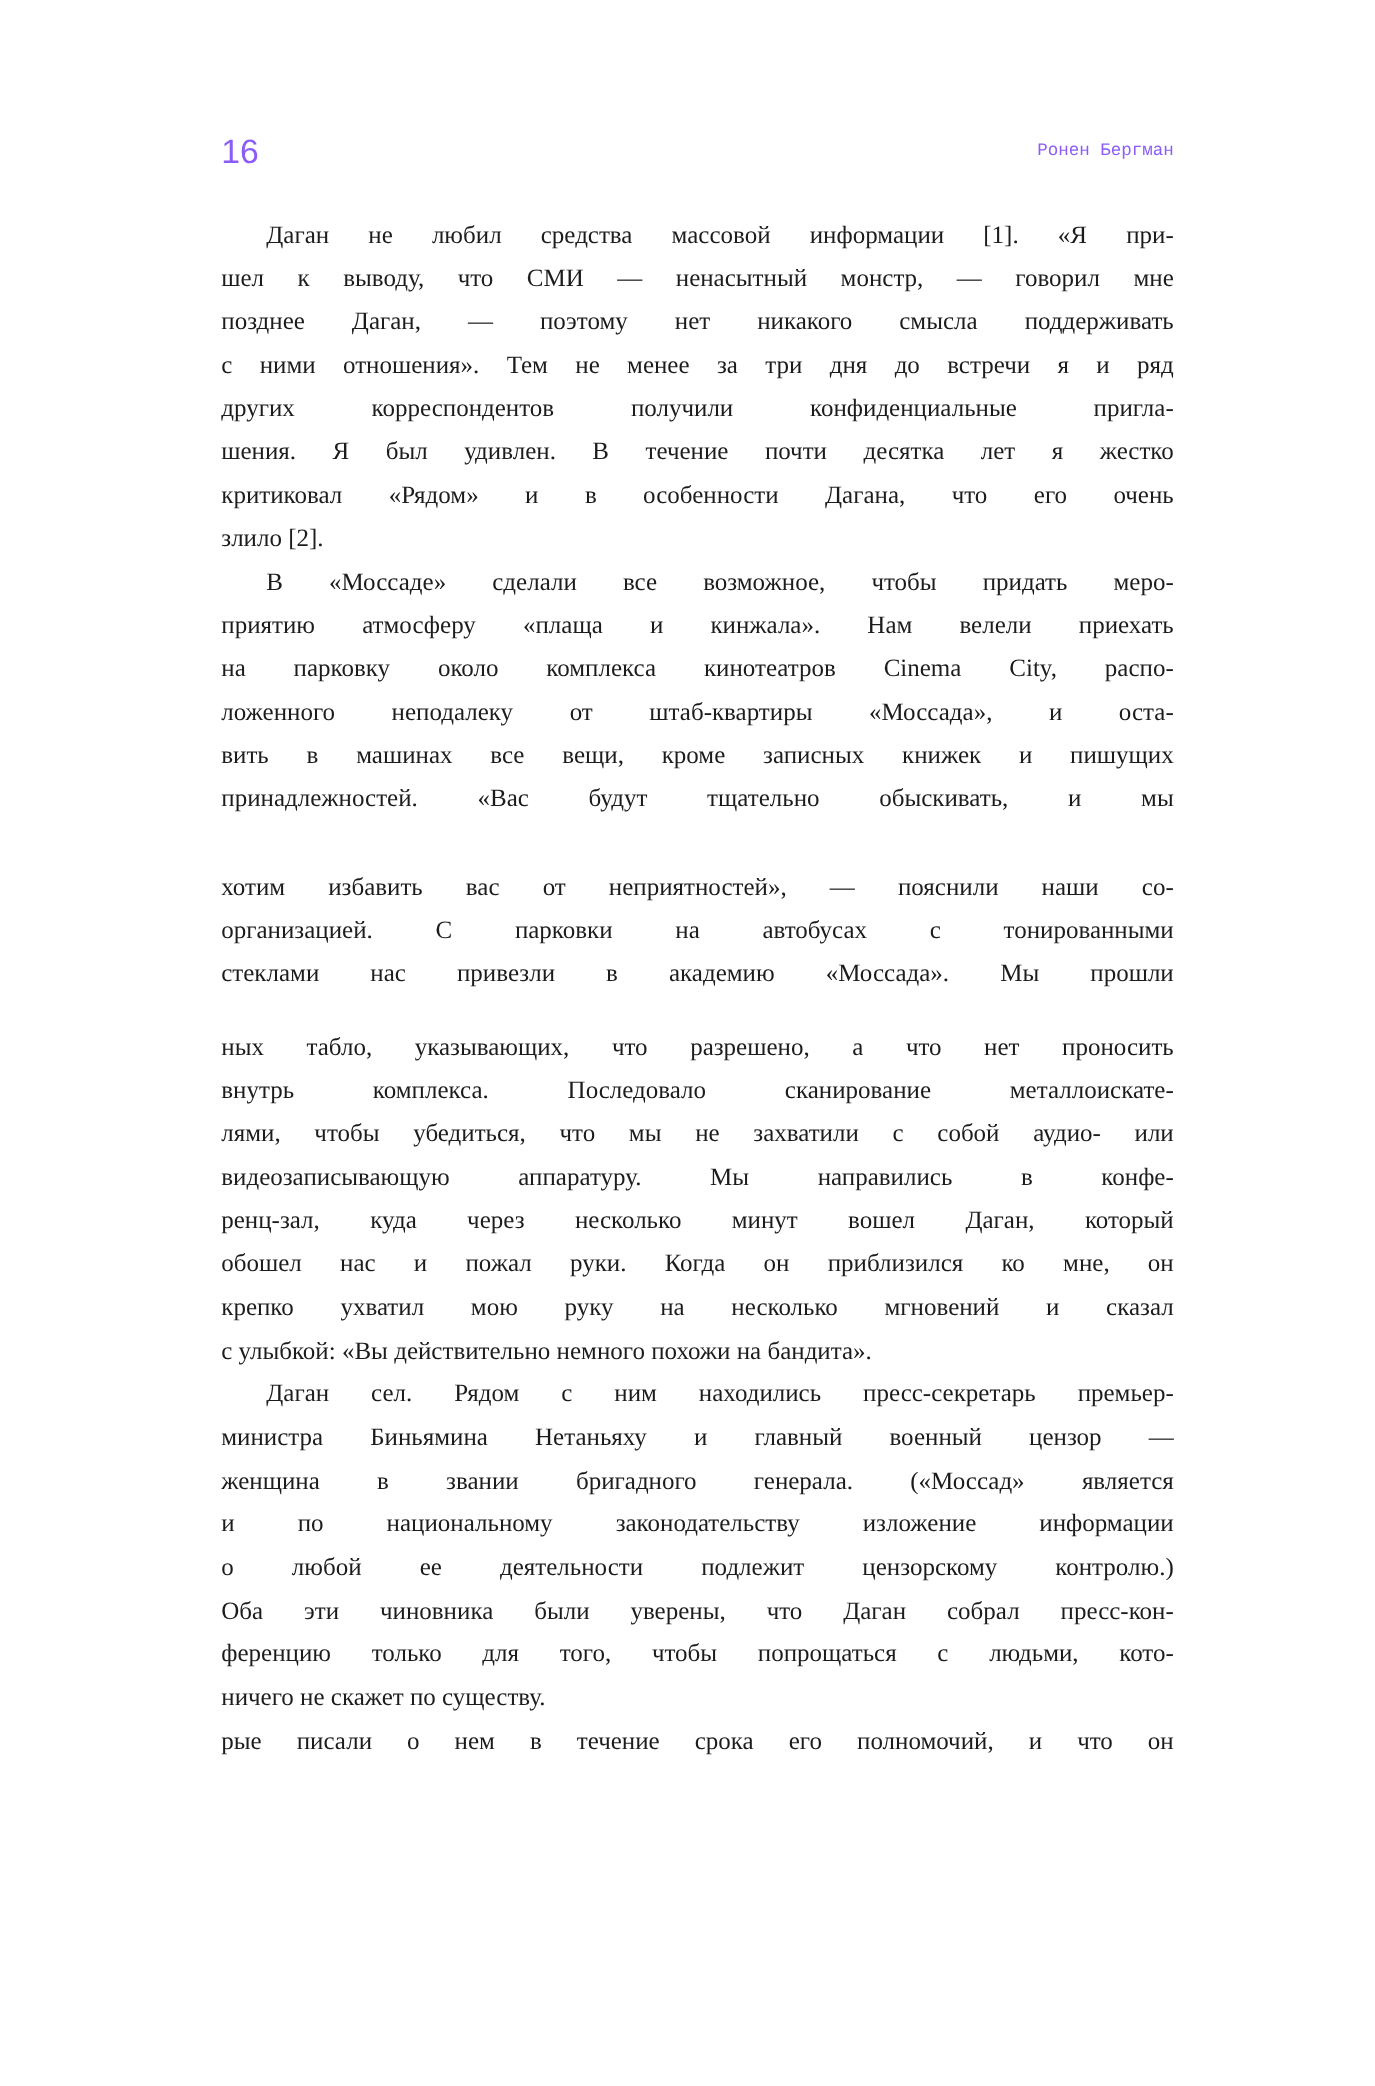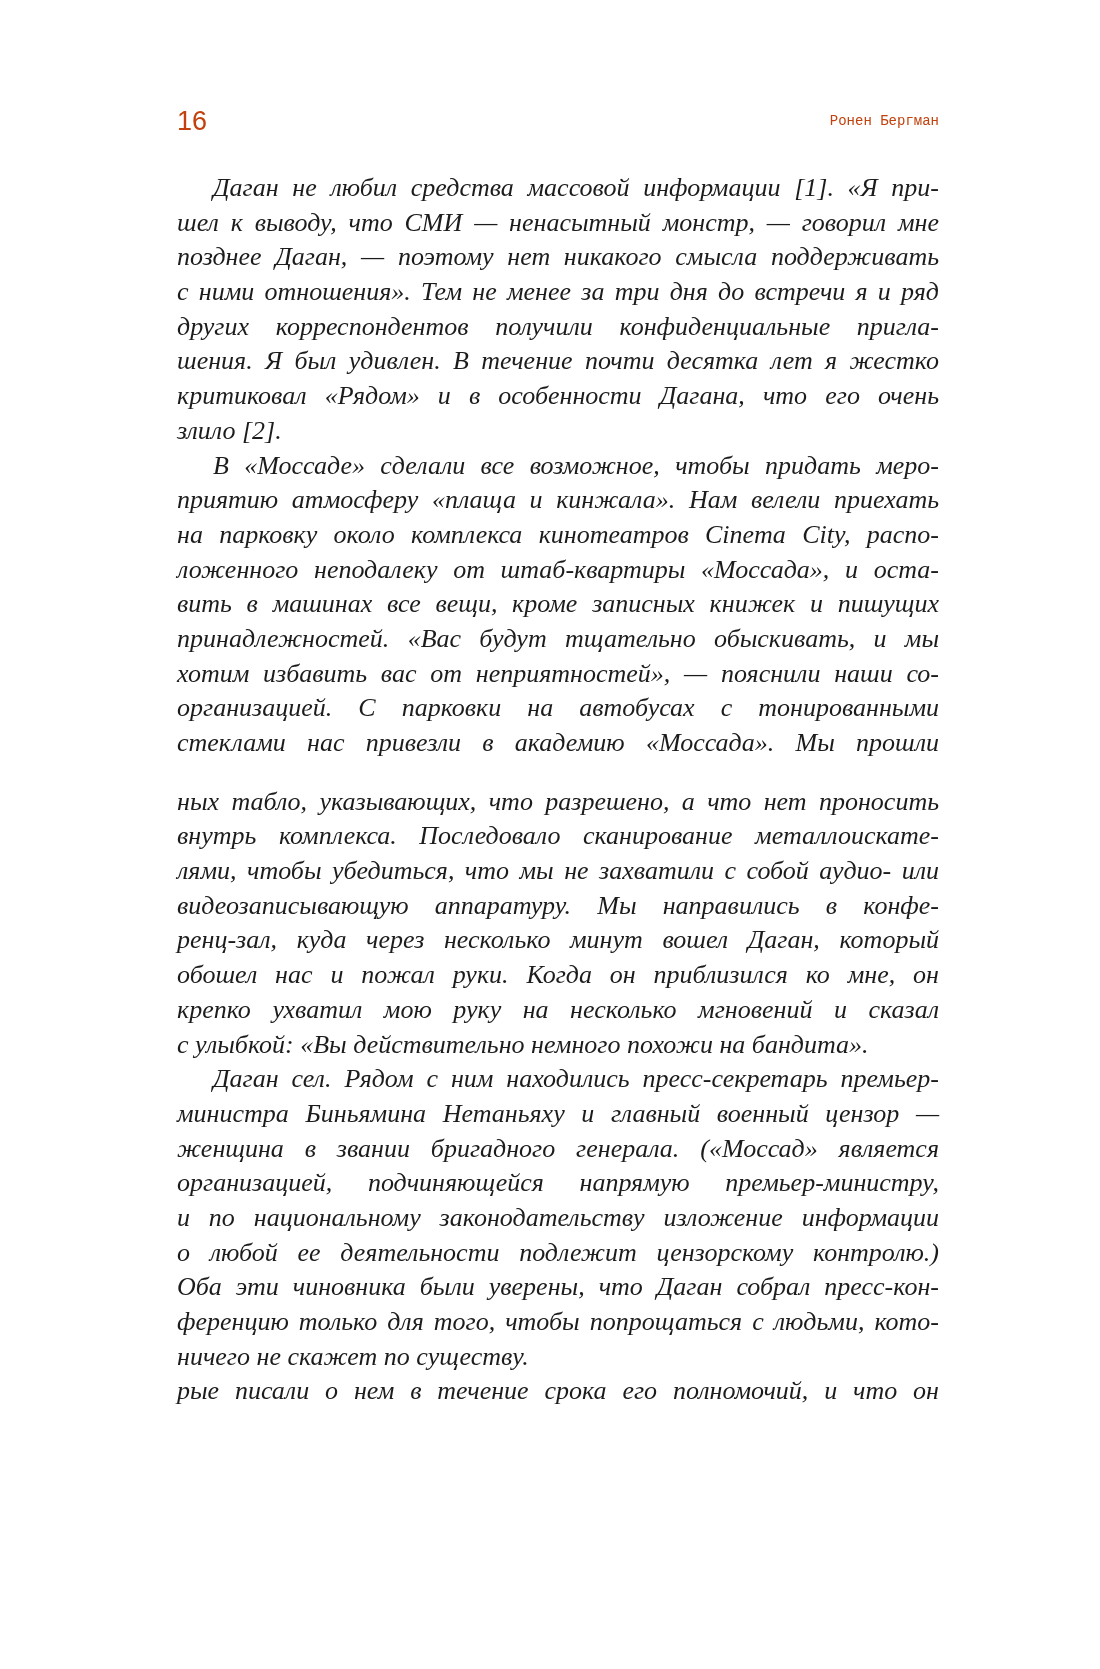--- a/index.html
+++ b/index.html
@@ -20,21 +20,21 @@
       width: 1100px;
       height: 1669px;
     }
     .running-header {
       position: absolute;
       top: 101px;
       left: 177px;
       width: 762px;
       height: 40px;
       font-family: "Liberation Sans", "DejaVu Sans", sans-serif;
-      color: #c2410c;
+      color: #8b5cf6;
     }
     .page-number {
       position: absolute;
       left: 0;
       top: 0;
       font-size: 27px;
       line-height: 40px;
     }
     .running-author {
       position: absolute;
@@ -43,24 +43,23 @@
       font-size: 14px;
       line-height: 40px;
       font-family: Liberation Mono, monospace;
     }
     .body-text {
       position: absolute;
       top: 171px;
       left: 177px;
       width: 762px;
       font-family: "Liberation Serif", "DejaVu Serif", serif;
-      font-size: 26px;
+      font-size: 20px;
       line-height: 34.7px;
       color: #1c1c1c;
-      font-style: italic;
     }
     .paragraph {
       margin: 0;
     }
     .line {
       display: block;
       text-align: justify;
       text-align-last: justify;
       white-space: nowrap;
       height: 34.7px;
@@ -96,38 +95,37 @@
       <span class="line last" style="white-space: normal;">злило [2].</span>
     </p>
 
     <p class="paragraph">
       <span class="line first" style="white-space: normal;">В «Моссаде» сделали все возможное, чтобы придать меро-</span>
       <span class="line" style="white-space: normal;">приятию атмосферу «плаща и кинжала». Нам велели приехать</span>
       <span class="line" style="white-space: normal;">на парковку около комплекса кинотеатров Cinema City, распо-</span>
       <span class="line" style="white-space: normal;">ложенного неподалеку от штаб-квартиры «Моссада», и оста-</span>
       <span class="line" style="white-space: normal;">вить в машинах все вещи, кроме записных книжек и пишущих</span>
       <span class="line" style="white-space: normal;">принадлежностей. «Вас будут тщательно обыскивать, и мы</span>
-      <span class="line" style="white-space: normal;">хотим избавить вас от неприятностей», — пояснили наши со-</span>
+      <span class="line" style="white-space: normal; margin-top: 36px;">хотим избавить вас от неприятностей», — пояснили наши со-</span>
       <span class="line" style="white-space: normal;">организацией. С парковки на автобусах с тонированными</span>
       <span class="line" style="white-space: normal;">стеклами нас привезли в академию «Моссада». Мы прошли</span>
       <span class="line" style="white-space: normal; margin-top: 24px;">ных табло, указывающих, что разрешено, а что нет проносить</span>
       <span class="line" style="white-space: normal;">внутрь комплекса. Последовало сканирование металлоискате-</span>
       <span class="line" style="white-space: normal;">лями, чтобы убедиться, что мы не захватили с собой аудио- или</span>
       <span class="line" style="white-space: normal;">видеозаписывающую аппаратуру. Мы направились в конфе-</span>
       <span class="line" style="white-space: normal;">ренц-зал, куда через несколько минут вошел Даган, который</span>
       <span class="line" style="white-space: normal;">обошел нас и пожал руки. Когда он приблизился ко мне, он</span>
       <span class="line" style="white-space: normal;">крепко ухватил мою руку на несколько мгновений и сказал</span>
       <span class="line last" style="white-space: normal;">с улыбкой: «Вы действительно немного похожи на бандита».</span>
     </p>
 
     <p class="paragraph">
       <span class="line first" style="white-space: normal;">Даган сел. Рядом с ним находились пресс-секретарь премьер-</span>
       <span class="line" style="white-space: normal;">министра Биньямина Нетаньяху и главный военный цензор —</span>
       <span class="line" style="white-space: normal;">женщина в звании бригадного генерала. («Моссад» является</span>
-      <span class="line" style="white-space: normal;">организацией, подчиняющейся напрямую премьер-министру,</span>
       <span class="line" style="white-space: normal;">и по национальному законодательству изложение информации</span>
       <span class="line" style="white-space: normal;">о любой ее деятельности подлежит цензорскому контролю.)</span>
       <span class="line" style="white-space: normal;">Оба эти чиновника были уверены, что Даган собрал пресс-кон-</span>
       <span class="line" style="white-space: normal;">ференцию только для того, чтобы попрощаться с людьми, кото-</span>
       <span class="line last" style="white-space: normal;">ничего не скажет по существу.</span>
       <span class="line" style="white-space: normal;">рые писали о нем в течение срока его полномочий, и что он</span>
     </p>
 
   </div>
 </div>

